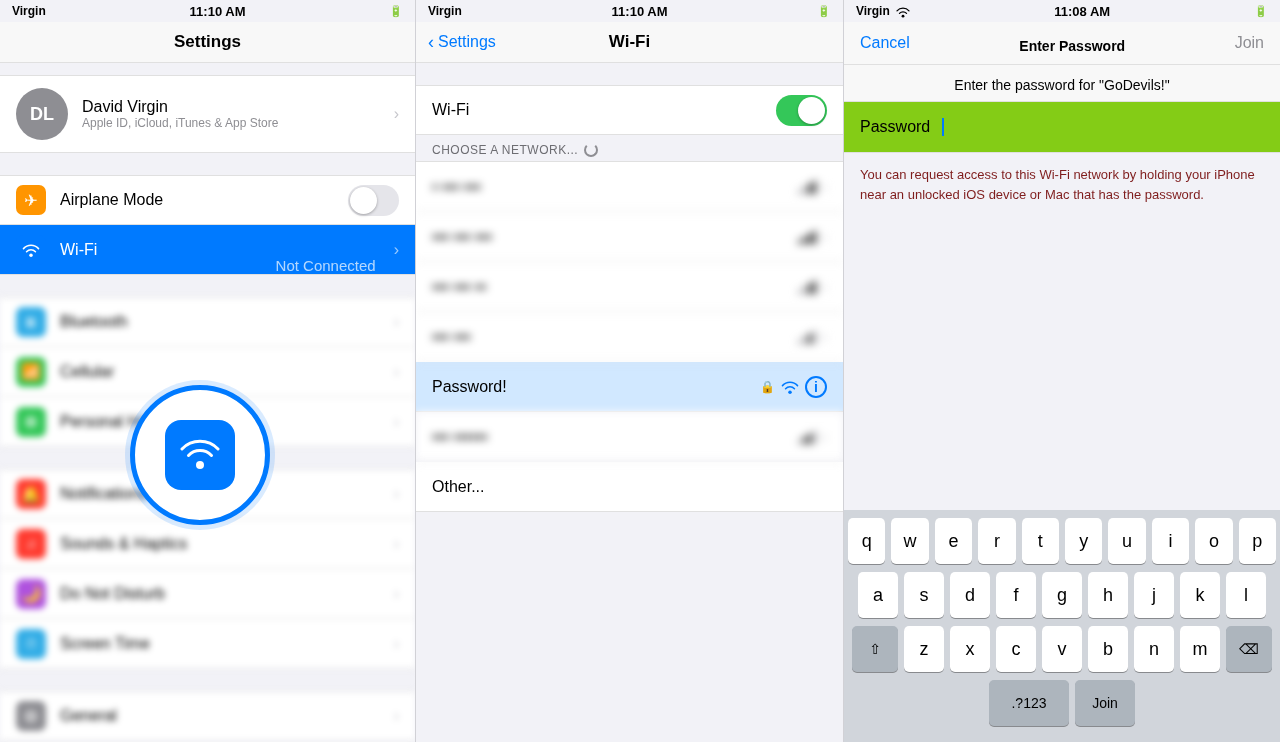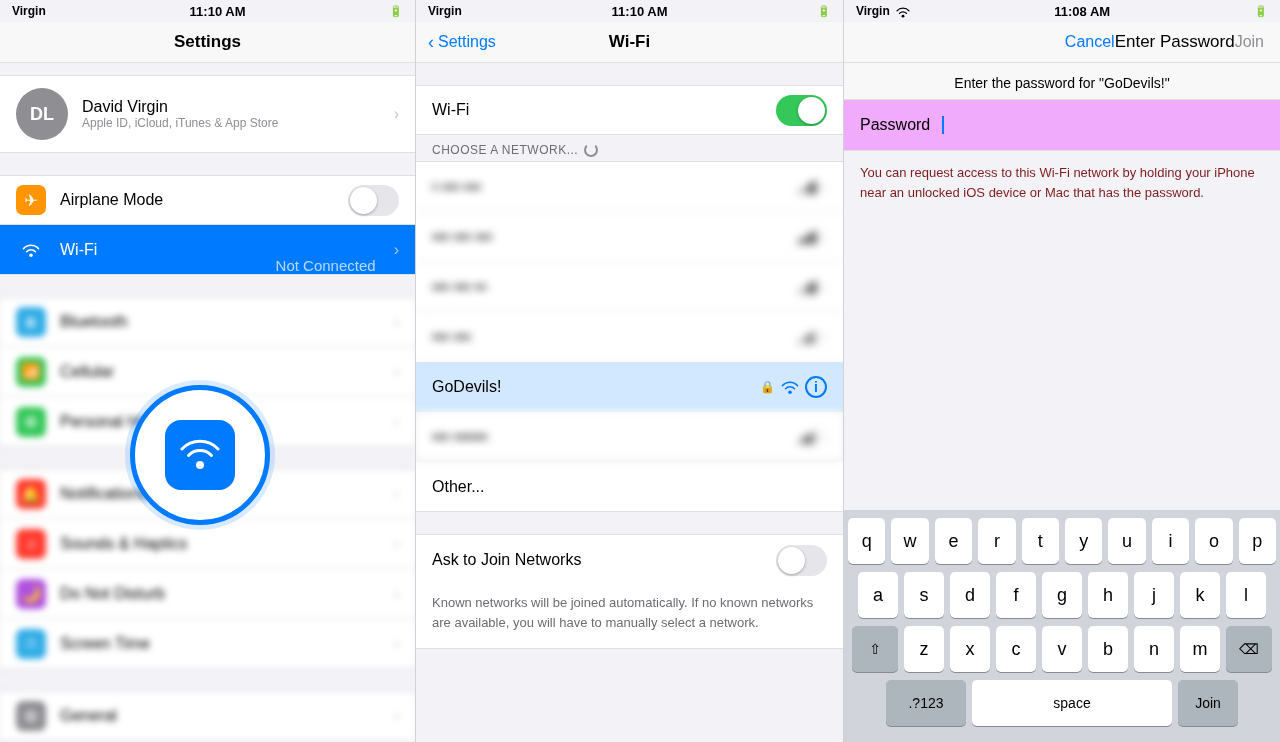--- a/index.html
+++ b/index.html
@@ -355,47 +355,48 @@
       flex-direction: column;
       border-left: 1px solid #d1d1d6;
       overflow: hidden;
     }
 
     .dialog-nav {
       background: #f8f8f8;
       border-bottom: 1px solid #e0e0e0;
       display: flex;
       align-items: center;
-      justify-content: flex-end;
+      justify-content: space-between;
       padding: 10px 16px;
     }
     .dialog-nav .cancel-btn {
       color: #007aff;
       font-size: 16px;
     }
     .dialog-nav .nav-title {
-      font-size: 17px;
-      font-weight: 400;
+      font-size: 14px;
+      font-weight: 700;
+      margin-top: 6px;
     }
     .dialog-nav .join-btn {
       color: #8e8e93;
       font-size: 16px;
     }
 
     .dialog-prompt {
       text-align: center;
       padding: 12px 16px 8px;
       font-size: 14px;
       color: #000;
       background: #f8f8f8;
       border-bottom: 1px solid #e0e0e0;
     }
 
     .password-input-section {
-      background: #f0abfc;
+      background: #84cc16;
       border-bottom: 1px solid #e0e0e0;
       margin-top: 0;
     }
     .password-field {
       display: flex;
       align-items: center;
       padding: 0 16px;
       height: 50px;
       gap: 12px;
     }
@@ -700,21 +701,21 @@
             <div class="bar" style="height:7px;"></div>
             <div class="bar filled" style="height:10px;"></div>
             <div class="bar" style="height:13px;"></div>
           </div>
         <span style="color:#c7c7cc;font-size:16px;">›</span>
       </div>
     </div>
   </div>
 
   <div class="godevils-row">
-    <span class="godevils-name">GoDevils!</span>
+    <span class="godevils-name">Password!</span>
     <div class="network-icons">
       <span class="lock-icon">🔒</span>
       <svg width="18" height="14" viewBox="0 0 20 16" fill="none">
         <path d="M10 12a2 2 0 110 4 2 2 0 010-4z" fill="#007aff"></path>
         <path d="M4.93 9.93a7 7 0 0110.14 0" stroke="#007aff" stroke-width="1.8" fill="none" stroke-linecap="round"></path>
         <path d="M1.41 6.41a11.5 11.5 0 0117.18 0" stroke="#007aff" stroke-width="1.8" fill="none" stroke-linecap="round"></path>
       </svg>
       <div class="info-circle">i</div>
     </div>
   </div>
@@ -729,29 +730,20 @@
           <div class="bar" style="height:13px;"></div>
         </div>
       <span style="color:#c7c7cc;font-size:16px;">›</span>
     </div>
   </div>
 
   <div class="other-row">
     <span class="other-label">Other...</span>
   </div>
 
-  <div class="ask-join-section">
-    <div class="ask-join-row">
-      <span class="ask-join-label">Ask to Join Networks</span>
-      <div class="toggle">
-        <div class="toggle-knob"></div>
-      </div>
-    </div>
-    <div class="ask-join-desc">Known networks will be joined automatically. If no known networks are available, you will have to manually select a network.</div>
-  </div>
 </div>
 
 <div class="panel-password">
 
   <div class="status-bar">
     <span>
       <span>Virgin</span>
       <svg width="14" height="12" viewBox="0 0 20 16" fill="none" style="vertical-align:middle;margin-left:3px;">
         <path d="M10 12a2 2 0 110 4 2 2 0 010-4z" fill="#000"></path>
         <path d="M4.93 9.93a7 7 0 0110.14 0" stroke="#000" stroke-width="1.8" fill="none" stroke-linecap="round"></path>
@@ -815,17 +807,16 @@
       <div class="key">c</div>
       <div class="key">v</div>
       <div class="key">b</div>
       <div class="key">n</div>
       <div class="key">m</div>
       <div class="key key-special">⌫</div>
     </div>
 
     <div class="keyboard-row">
       <div class="key key-special key-wide">.?123</div>
-      <div class="key key-space">space</div>
       <div class="key key-join">Join</div>
     </div>
   </div>
 </div>
 
 </body></html>

